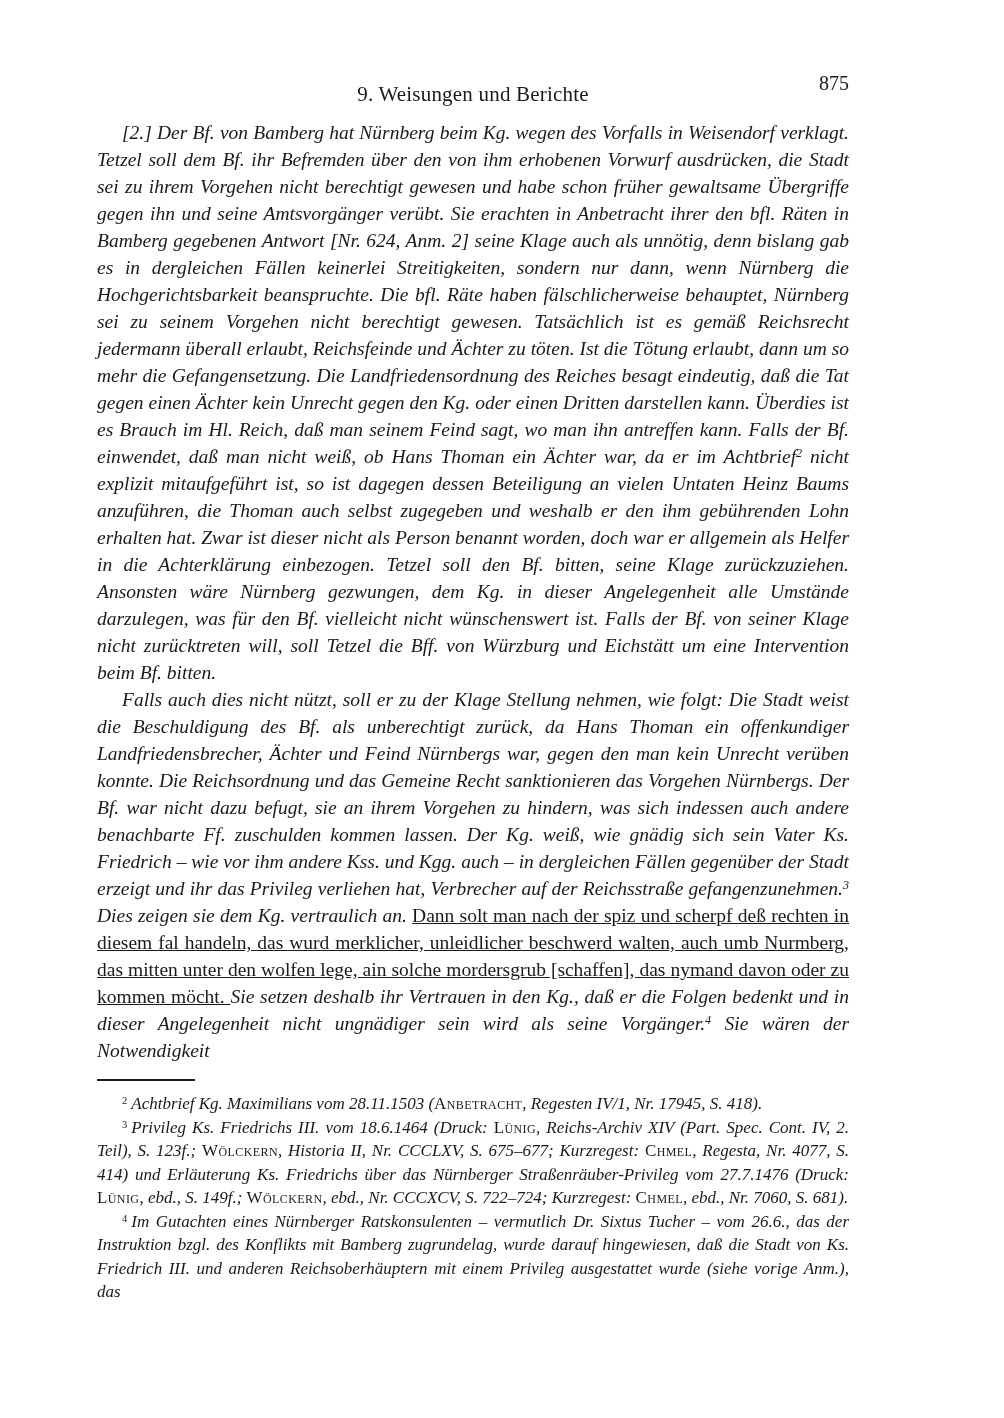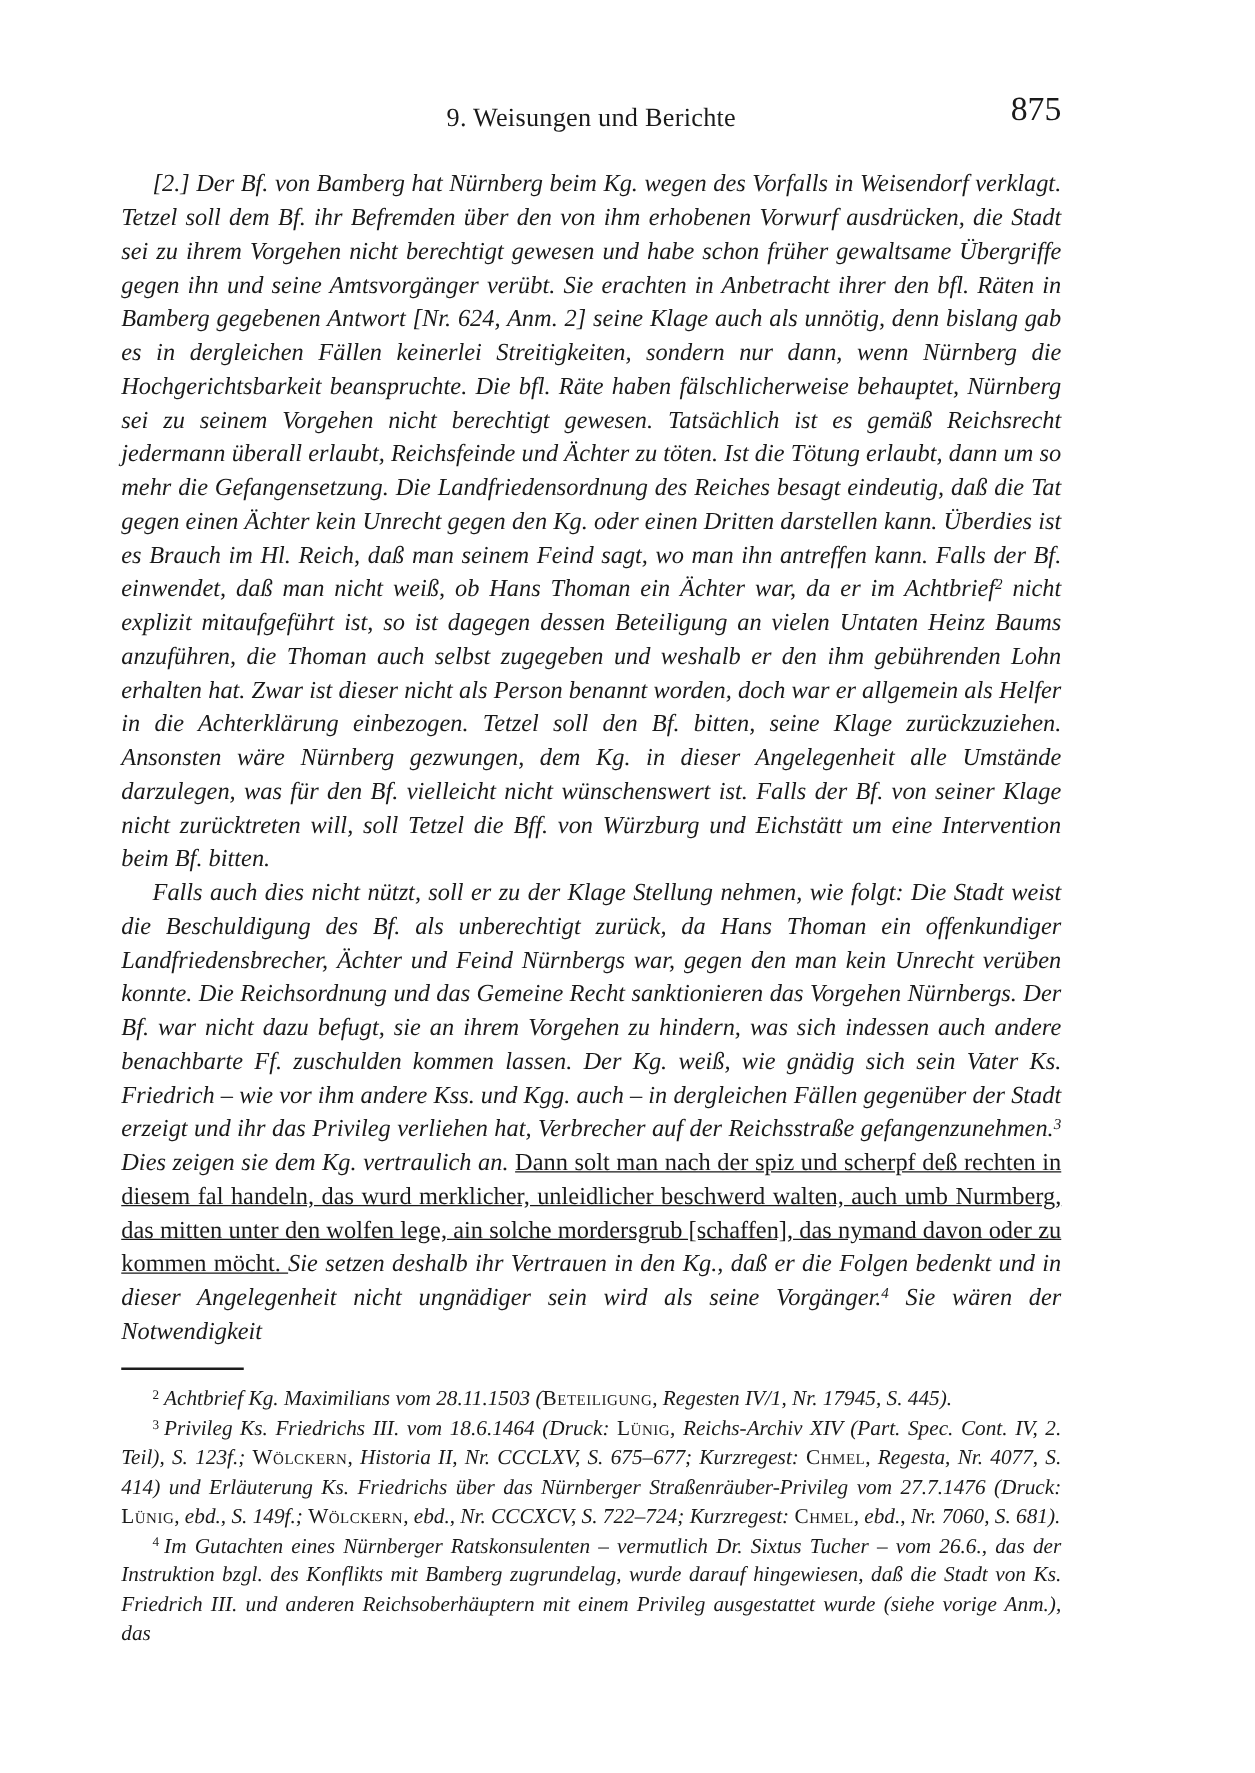--- a/index.html
+++ b/index.html
@@ -34,24 +34,24 @@
     top: 6px;
     text-align: center;
     font-size: 21px;
     letter-spacing: 0.2px;
     font-style: normal;
   }
   .page-number {
     position: absolute;
     right: 0;
     top: -4px;
-    font-size: 27px;
+    font-size: 20px;
   }
   .body-text {
-    margin-top: 22px;
+    margin-top: 7px;
     font-style: italic;
     font-size: 19.5px;
     line-height: 27px;
     text-align: justify;
     hyphens: auto;
   }
   .body-text p {
     margin: 0;
     text-indent: 25px;
   }
@@ -105,19 +105,19 @@
     </div>
 
     <div class="body-text">
         <p><span class="run-i">[2.] Der Bf. von Bamberg hat Nürnberg beim Kg. wegen des Vorfalls in Weisendorf verklagt. Tetzel soll dem Bf. ihr Befremden über den von ihm erhobenen Vorwurf ausdrücken, die Stadt sei zu ihrem Vorgehen nicht berechtigt gewesen und habe schon früher gewaltsame Übergriffe gegen ihn und seine Amtsvorgänger verübt. Sie erachten in Anbetracht ihrer den bfl. Räten in Bamberg gegebenen Antwort [Nr. 624, Anm. 2] seine Klage auch als unnötig, denn bislang gab es in dergleichen Fällen keinerlei Streitigkeiten, sondern nur dann, wenn Nürnberg die Hochgerichtsbarkeit beanspruchte. Die bfl. Räte haben fälschlicherweise behauptet, Nürnberg sei zu seinem Vorgehen nicht berechtigt gewesen. Tatsächlich ist es gemäß Reichsrecht jedermann überall erlaubt, Reichsfeinde und Ächter zu töten. Ist die Tötung erlaubt, dann um so mehr die Gefangensetzung. Die Landfriedensordnung des Reiches besagt eindeutig, daß die Tat gegen einen Ächter kein Unrecht gegen den Kg. oder einen Dritten darstellen kann. Überdies ist es Brauch im Hl. Reich, daß man seinem Feind sagt, wo man ihn antreffen kann. Falls der Bf. einwendet, daß man nicht weiß, ob Hans Thoman ein Ächter war, da er im Achtbrief</span><sup class="run-sup">2</sup><span class="run-i"> nicht explizit mitaufgeführt ist, so ist dagegen dessen Beteiligung an vielen Untaten Heinz Baums anzuführen, die Thoman auch selbst zugegeben und weshalb er den ihm gebührenden Lohn erhalten hat. Zwar ist dieser nicht als Person benannt worden, doch war er allgemein als Helfer in die Achterklärung einbezogen. Tetzel soll den Bf. bitten, seine Klage zurückzuziehen. Ansonsten wäre Nürnberg gezwungen, dem Kg. in dieser Angelegenheit alle Umstände darzulegen, was für den Bf. vielleicht nicht wünschenswert ist. Falls der Bf. von seiner Klage nicht zurücktreten will, soll Tetzel die Bff. von Würzburg und Eichstätt um eine Intervention beim Bf. bitten.</span></p>
         <p><span class="run-i">Falls auch dies nicht nützt, soll er zu der Klage Stellung nehmen, wie folgt: Die Stadt weist die Beschuldigung des Bf. als unberechtigt zurück, da Hans Thoman ein offenkundiger Landfriedensbrecher, Ächter und Feind Nürnbergs war, gegen den man kein Unrecht verüben konnte. Die Reichsordnung und das Gemeine Recht sanktionieren das Vorgehen Nürnbergs. Der Bf. war nicht dazu befugt, sie an ihrem Vorgehen zu hindern, was sich indessen auch andere benachbarte Ff. zuschulden kommen lassen. Der Kg. weiß, wie gnädig sich sein Vater Ks. Friedrich – wie vor ihm andere Kss. und Kgg. auch – in dergleichen Fällen gegenüber der Stadt erzeigt und ihr das Privileg verliehen hat, Verbrecher auf der Reichsstraße gefangenzunehmen.</span><sup class="run-sup">3</sup><span class="run-i"> Dies zeigen sie dem Kg. vertraulich an. </span><span class="run-r">Dann solt man nach der spiz und scherpf deß rechten in diesem fal handeln, das wurd merklicher, unleidlicher beschwerd walten, auch umb Nurmberg, das mitten unter den wolfen lege, ain solche mordersgrub [schaffen], das nymand davon oder zu kommen möcht. </span><span class="run-i">Sie setzen deshalb ihr Vertrauen in den Kg., daß er die Folgen bedenkt und in dieser Angelegenheit nicht ungnädiger sein wird als seine Vorgänger.</span><sup class="run-sup">4</sup><span class="run-i"> Sie wären der Notwendigkeit</span></p>
       </div>
 
     <div class="footnote-rule"></div>
 
     <div class="footnotes">
-        <p><sup class="fn-marker">2</sup><span class="run-i">Achtbrief Kg. Maximilians vom 28.11.1503 (</span><span class="run-sc">Beteiligung</span><span class="run-i">, Regesten IV/1, Nr. 17945, S. 445).</span></p>
+        <p><sup class="fn-marker">2</sup><span class="run-i">Achtbrief Kg. Maximilians vom 28.11.1503 (</span><span class="run-sc">Anbetracht</span><span class="run-i">, Regesten IV/1, Nr. 17945, S. 418).</span></p>
         <p><sup class="fn-marker">3</sup><span class="run-i">Privileg Ks. Friedrichs III. vom 18.6.1464 (Druck: </span><span class="run-sc">Lünig</span><span class="run-i">, Reichs-Archiv XIV (Part. Spec. Cont. IV, 2. Teil), S. 123f.; </span><span class="run-sc">Wölckern</span><span class="run-i">, Historia II, Nr. CCCLXV, S. 675–677; Kurzregest: </span><span class="run-sc">Chmel</span><span class="run-i">, Regesta, Nr. 4077, S. 414) und Erläuterung Ks. Friedrichs über das Nürnberger Straßenräuber-Privileg vom 27.7.1476 (Druck: </span><span class="run-sc">Lünig</span><span class="run-i">, ebd., S. 149f.; </span><span class="run-sc">Wölckern</span><span class="run-i">, ebd., Nr. CCCXCV, S. 722–724; Kurzregest: </span><span class="run-sc">Chmel</span><span class="run-i">, ebd., Nr. 7060, S. 681).</span></p>
         <p><sup class="fn-marker">4</sup><span class="run-i">Im Gutachten eines Nürnberger Ratskonsulenten – vermutlich Dr. Sixtus Tucher – vom 26.6., das der Instruktion bzgl. des Konflikts mit Bamberg zugrundelag, wurde darauf hingewiesen, daß die Stadt von Ks. Friedrich III. und anderen Reichsoberhäuptern mit einem Privileg ausgestattet wurde (siehe vorige Anm.), das</span></p>
       </div>
 
   </div>
 </div>
 
 </body></html>

